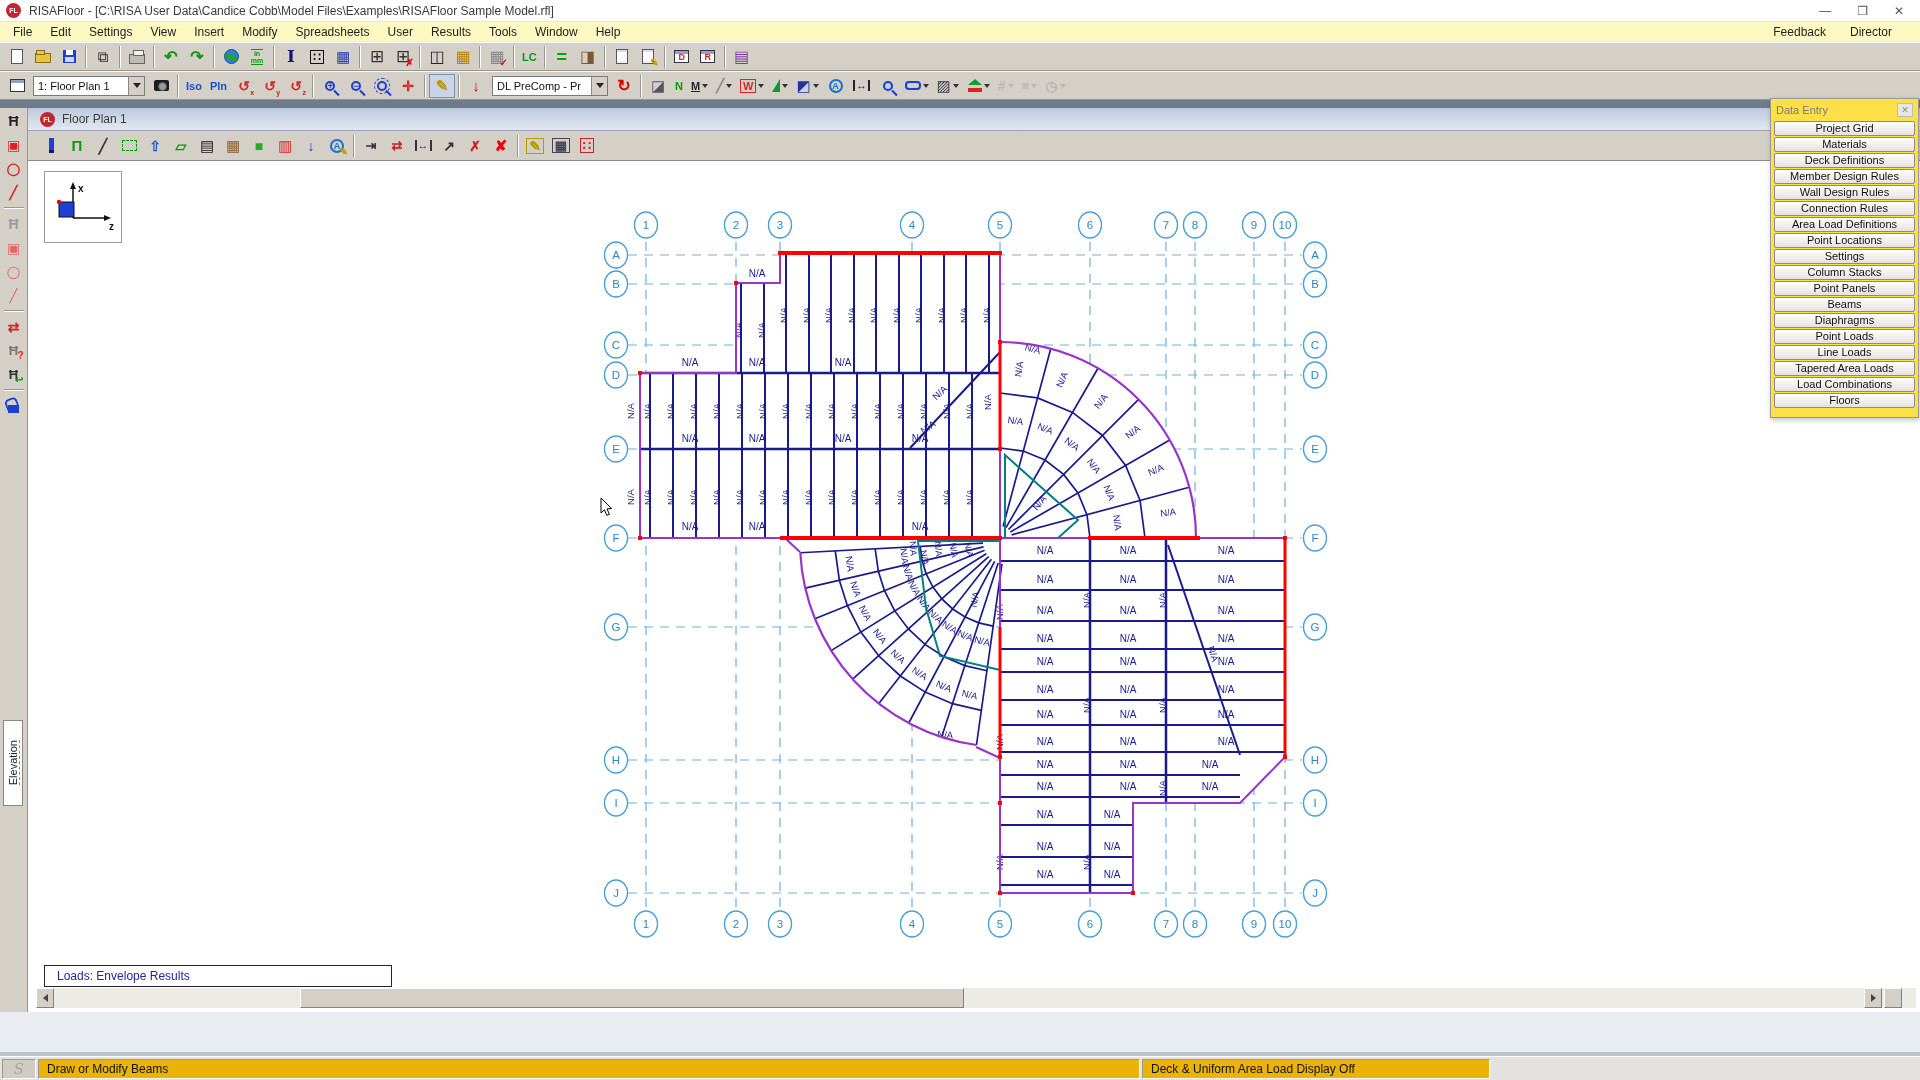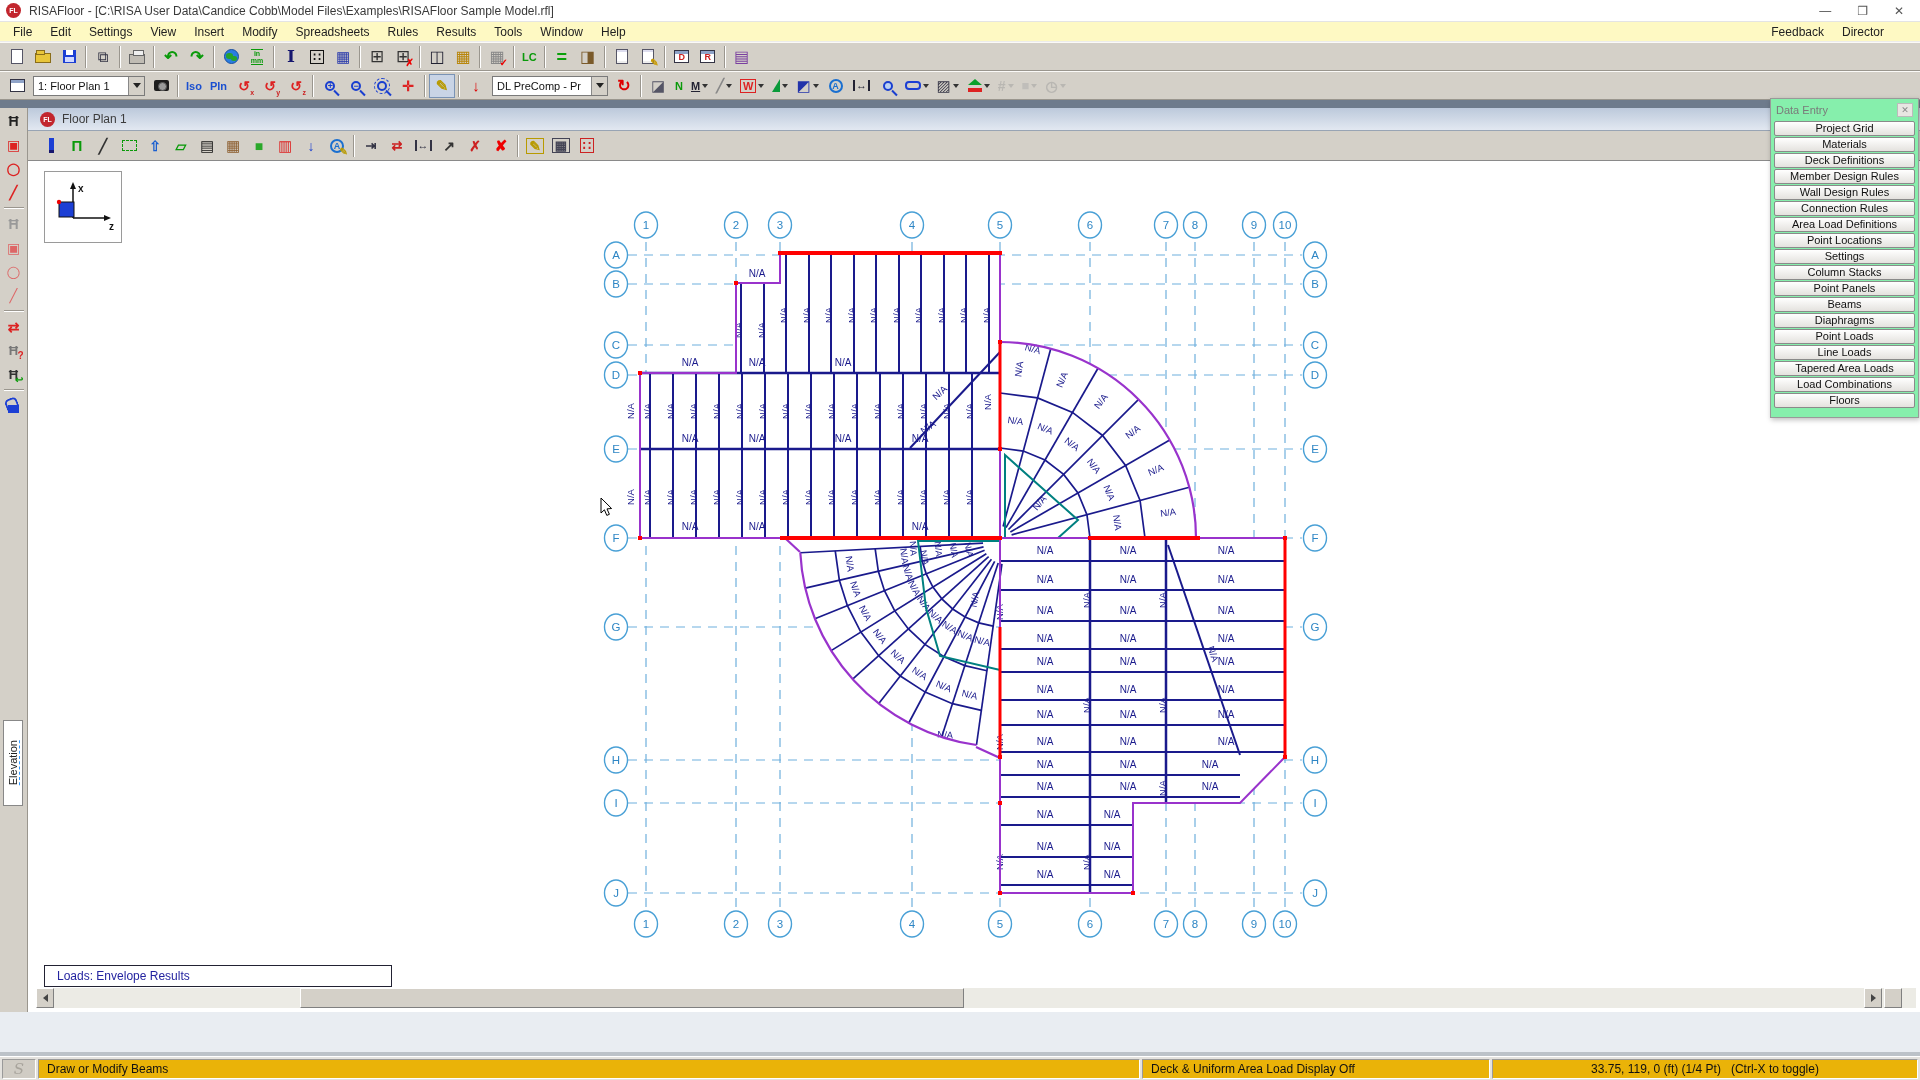--- a/index.html
+++ b/index.html
@@ -9,21 +9,21 @@
   
   #titlebar{position:absolute;left:0;top:0;width:1920px;height:22px;background:#fff;display:flex;align-items:center;padding-left:6px;border-bottom:1px solid #e4e4e4}
   .fl-circ{display:inline-flex;align-items:center;justify-content:center;width:15px;height:15px;border-radius:50%;background:#c2262e;color:#fff;font-size:7px;font-weight:bold;flex:0 0 auto}
   #title-text{margin-left:8px;font-size:12px;color:#3a3a3a;white-space:nowrap}
   #winbtns{margin-left:auto;display:flex;gap:26px;padding-right:16px;color:#555;font-size:12px}
   #winbtns span{cursor:default}
 
   
   #menubar{position:absolute;left:0;top:22px;width:1920px;height:20px;background:#fef9c3;display:flex;align-items:center;padding-left:4px;border-bottom:1px solid #ececec;font-size:12px;color:#222}
   .menu-item{padding:2px 9px;white-space:nowrap}
-  #menu-right{margin-left:auto;display:flex;padding-right:27px}
+  #menu-right{margin-left:auto;display:flex;gap:6px;padding-right:19px}
 
   
   .tb{position:absolute;left:0;width:1920px;background:#d4d0c8;display:flex;align-items:center;border-top:1px solid #fbfaf8;border-bottom:1px solid #9a968e;padding-left:4px}
   #toolbar-main{top:42px;height:29px}
   #toolbar-view{top:71px;height:29px}
   .tbtn{position:relative;width:26px;height:24px;display:flex;align-items:center;justify-content:center;border:1px solid transparent;background:transparent;flex:0 0 auto}
   .tbtn.wide{width:auto;padding:0 3px}
   .tbtn.pressed{background:#c9d4e6;border:1px solid #7a93b5}
   .tbtn.dis{opacity:.45}
   .sep{width:2px;height:22px;margin:0 3px;border-left:1px solid #9a968e;border-right:1px solid #fff;flex:0 0 auto}
@@ -97,21 +97,21 @@
   .sarrow{position:absolute;top:0;width:18px;height:20px;background:#d4d0c8;border:1px solid;border-color:#fff #808080 #808080 #fff;display:flex;align-items:center;justify-content:center}
   .sarrow i{width:0;height:0;border-top:4px solid transparent;border-bottom:4px solid transparent}
   .sarrow.left{left:0}.sarrow.left i{border-right:5px solid #444}
   .sarrow.right{right:34px}.sarrow.right i{border-left:5px solid #444}
   #sthumb{position:absolute;left:264px;top:0;width:664px;height:20px;background:#d4d0c8;border:1px solid;border-color:#fff #808080 #808080 #fff}
   #scorner{position:absolute;right:14px;top:0;width:18px;height:20px;background:#d4d0c8;border:1px solid;border-color:#fff #808080 #808080 #fff}
 
   #under-strip{position:absolute;left:0;top:1012px;width:1920px;height:44px;background:#e9edf2;border-bottom:4px solid #bcc2c8}
 
   
-  #data-entry{position:absolute;left:1770px;top:98px;width:149px;height:320px;background:#86efac;border:1px solid #999;box-shadow:1px 2px 5px rgba(0,0,0,.25);z-index:50}
+  #data-entry{position:absolute;left:1770px;top:98px;width:149px;height:320px;background:#fde047;border:1px solid #999;box-shadow:1px 2px 5px rgba(0,0,0,.25);z-index:50}
   #de-head{height:22px;display:flex;align-items:center;padding:0 5px;color:#7a7a7a;font-size:11px}
   #de-close{margin-left:auto;width:16px;height:14px;background:#e8e6e2;border:1px solid #bbb;color:#888;font-size:9px;display:flex;align-items:center;justify-content:center}
   .de-btn{display:block;width:141px;margin:0 auto 1px;height:15px;background:linear-gradient(#ffffff,#e4e2de);border:1px solid #8a8a8a;border-radius:2px;color:#101010;font-size:11px;line-height:13px;text-align:center;font-family:"Liberation Sans",sans-serif}
 
   
   #statusbar{position:absolute;left:0;top:1056px;width:1920px;height:24px;background:#e4e2de;border-top:1px solid #fff}
   .sseg{position:absolute;top:2px;height:20px;background:#eab308;border:1px solid;border-color:#9a9a9a #fff #fff #9a9a9a;font-size:12px;color:#111;line-height:18px;padding-left:8px;white-space:pre;overflow:hidden}
   #seg-grip{left:2px;width:34px;background:#d0ccc4;color:#a8a49c;font-family:"DejaVu Serif",serif;font-style:italic;font-size:15px;text-align:center;padding-left:0}
   #seg-mode{left:38px;width:1102px}
   #seg-deck{left:1142px;width:348px}
@@ -133,21 +133,21 @@
   </div>
 
   <div id="menubar">
       <span class="menu-item">File</span>
       <span class="menu-item">Edit</span>
       <span class="menu-item">Settings</span>
       <span class="menu-item">View</span>
       <span class="menu-item">Insert</span>
       <span class="menu-item">Modify</span>
       <span class="menu-item">Spreadsheets</span>
-      <span class="menu-item">Rules</span>
+      <span class="menu-item">User</span>
       <span class="menu-item">Results</span>
       <span class="menu-item">Tools</span>
       <span class="menu-item">Window</span>
       <span class="menu-item">Help</span>
       <div id="menu-right">
         <span class="menu-item">Feedback</span>
         <span class="menu-item">Director</span>
       </div>
     </div>
 
@@ -929,16 +929,15 @@
         <button class="de-btn">Tapered Area Loads</button>
         <button class="de-btn">Load Combinations</button>
         <button class="de-btn">Floors</button>
       </div>
   </div>
 
   <div id="statusbar">
     <div class="sseg" id="seg-grip">S</div>
     <div class="sseg" id="seg-mode">Draw or Modify Beams</div>
     <div class="sseg" id="seg-deck">Deck &amp; Uniform Area Load Display Off</div>
-    <div class="sseg" id="seg-coord">33.75, 119, 0 (ft) (1/4 Pt)   (Ctrl-X to toggle)</div>
   </div>
 
 </div>
 
 </body></html>

